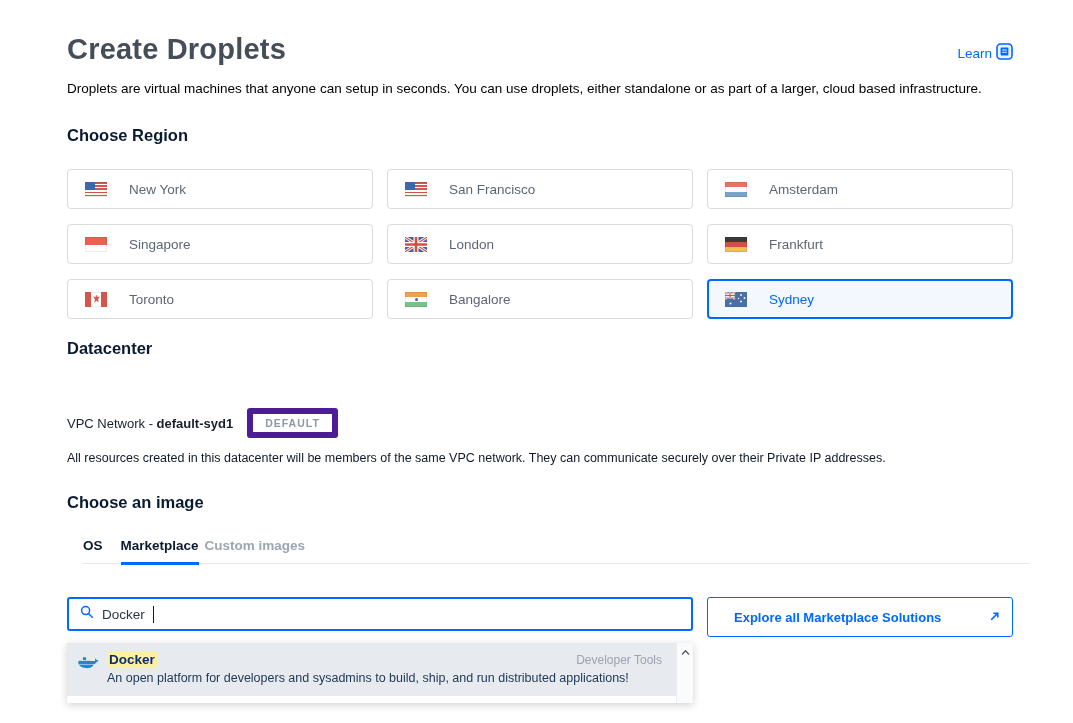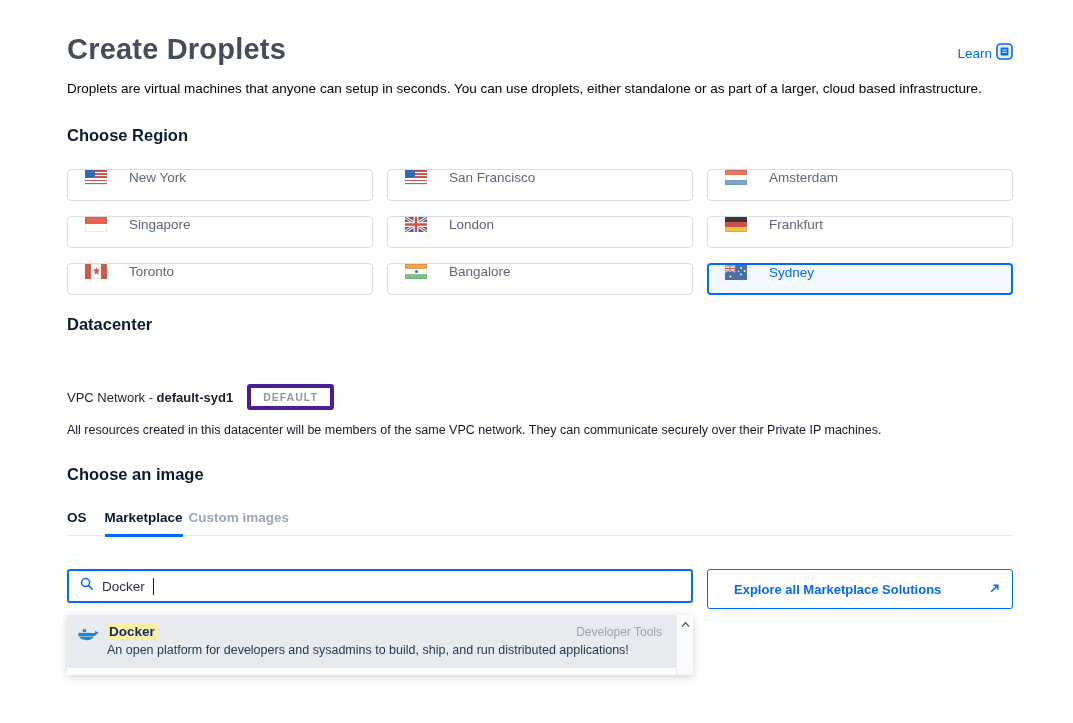--- a/index.html
+++ b/index.html
@@ -14,22 +14,22 @@
   .learn span { color:#0069ff; font-size:13.5px; }
   .subtitle { margin-top:15px; font-size:13.5px; color:#000000; }
 
   h2.sec { font-size:16.5px; font-weight:bold; color:#0a1b31; }
   .sec-region { margin-top:30px; }
   .sec-dc { margin-top:20px; }
   .sec-img { margin-top:28px; }
 
   
   .grid { margin-top:24px; width:946px; display:grid; grid-template-columns:repeat(3,1fr); gap:15px 14px; }
-  .rbtn { height:32px; background:#fff; border:1px solid #d8dde2; border-radius:4px;
-    display:flex; align-items:flex-start; padding-left:17px; gap:22px; cursor:pointer; }
+  .rbtn { height:40px; background:#fff; border:1px solid #d8dde2; border-radius:4px;
+    display:flex; align-items:center; padding-left:17px; gap:22px; cursor:pointer; }
   .rbtn .lbl { font-size:13.5px; color:#5c6774; }
   .rbtn.selected { border:2px solid #0069ff; background:#f3f8fe; padding-left:16px; }
   .rbtn.selected .lbl { color:#0069ff; }
 
   
   .flag { width:22px; height:15px; flex:0 0 22px; position:relative; overflow:hidden;
     box-shadow:inset 0 0 0 1px rgba(0,0,0,.08); }
   .flag-us { background:repeating-linear-gradient(180deg,#d3564a 0 1.6px,#fff 1.6px 3.2px); }
   .flag-us::after { content:""; position:absolute; left:0; top:0; width:10px; height:8px; background:#3e68ad; }
   .flag-nl { background:linear-gradient(180deg,#e8735e 0 33%,#fff 33% 66%,#7aa3cc 66% 100%); }
@@ -46,25 +46,25 @@
 
   
   .dc-box { margin-top:25px; width:279px; height:35px; border:1px solid #8d97a2; border-radius:6px;
     display:flex; align-items:center; padding-left:13px; font-size:13.5px; color:#323c48; cursor:pointer; }
 
   
   .vpc-row { margin-top:50px; display:flex; align-items:center; gap:14px; }
   .vpc-text { font-size:13px; color:#18202b; }
   .vpc-text b { font-weight:bold; }
   .vpc-badge { font-size:10.5px; font-weight:bold; letter-spacing:1px; color:#8e98a2;
-    border:4px solid #4c1d95; border-radius:3px; padding:3px 12px; background:#fff; }
+    border:6px solid #4c1d95; border-radius:3px; padding:3px 12px; background:#fff; }
   .vpc-desc { margin-top:13px; font-size:12.5px; color:#101a26; }
 
   
-  .tabs { margin-top:26px; width:946px; border-bottom:1px solid #e4e7eb; display:flex; }
+  .tabs { margin-top:26px; width:946px; border-bottom:1px solid #e4e7eb; display:flex;margin-left:16px; }
   .tab { font-size:13.5px; font-weight:bold; padding-bottom:10px; position:relative; cursor:pointer; color:#0a1b31; }
   .tab-os { margin-right:18px; }
   .tab-mk { margin-right:6px; }
   .tab.inactive { color:#9ba6b2; }
   .tab.active::after { content:""; position:absolute; left:0; right:0; bottom:-2px; height:3px; background:#0069ff; }
 
   
   .srow { margin-top:33px; display:flex; gap:14px; }
   .search { width:626px; height:34px; border:2px solid #0069ff; border-radius:3px;
     display:flex; align-items:center; padding-left:11px; gap:8px; background:#fff; }
@@ -171,21 +171,21 @@
     </div>
   </div>
 
   <h2 class="sec sec-dc">Datacenter</h2>
 
 
   <div class="vpc-row">
     <span class="vpc-text"><span>VPC Network - </span><b>default-syd1</b></span>
     <span class="vpc-badge">DEFAULT</span>
   </div>
-  <div class="vpc-desc">All resources created in this datacenter will be members of the same VPC network. They can communicate securely over their Private IP machines.</div>
+  <div class="vpc-desc">All resources created in this datacenter will be members of the same VPC network. They can communicate securely over their Private IP addresses.</div>
 
   <h2 class="sec sec-img">Choose an image</h2>
 
   <div class="tabs">
     <div class="tab tab-os">OS</div>
     <div class="tab tab-mk active">Marketplace</div>
     <div class="tab inactive">Custom images</div>
   </div>
 
   <div class="srow">

